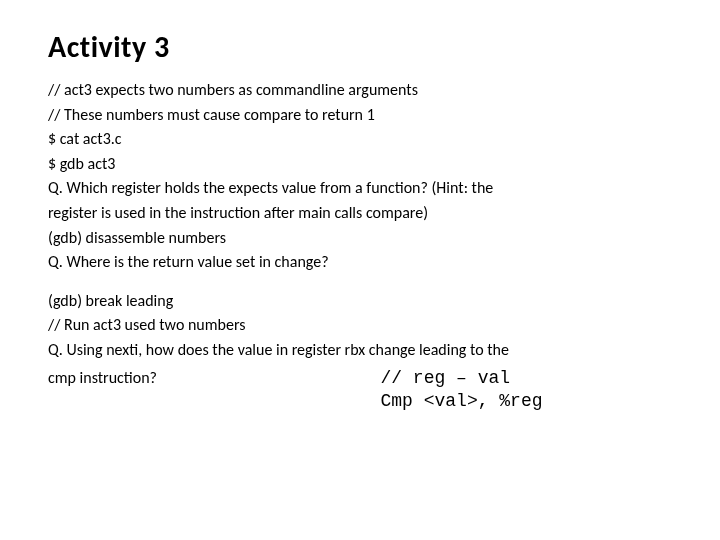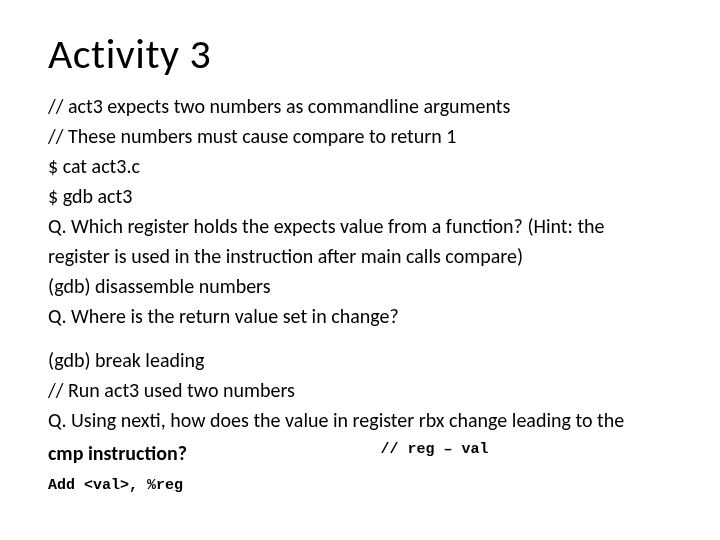--- a/index.html
+++ b/index.html
@@ -9,48 +9,47 @@
     }
     body {
       width: 720px;
       height: 540px;
       background: #fff;
       font-family: Calibri, Arial, sans-serif;
       padding: 28px 48px 20px 48px;
       color: #000;
     }
     .title {
-      font-size: 42px;
-      font-weight: 400;
+      font-size: 30px;
+      font-weight: 700;
       margin-bottom: 14px;
       letter-spacing: 0.5px;
     }
     .line {
-      font-size: 20px;
+      font-size: 16px;
       line-height: 1.35;
       margin-bottom: 3px;
     }
     .spacer {
       height: 14px;
     }
     .columns {
       display: flex;
       margin-top: 6px;
-      font-weight: bold;
     }
     .col-left {
       flex: 0 0 52%;
     }
     .col-right {
       flex: 0 0 48%;
       padding-left: 8px;
     }
     .mono {
       font-family: Consolas, "Courier New", monospace;
-      font-size: 15px;
+      font-size: 18px;
       line-height: 1.3;
     }
   </style>
 </head>
 <body>
 
 <div class="title">Activity 3</div>
 
 <div class="line">// act3 expects two numbers as commandline arguments</div>
 <div class="line">// These numbers must cause compare to return 1</div>
@@ -64,18 +63,18 @@
 <div class="spacer"></div>
 
 <div class="line">(gdb) break leading</div>
 <div class="line">// Run act3 used two numbers</div>
 <div class="line">Q. Using nexti, how does the value in register rbx change leading to the</div>
 
 <div class="columns">
   <div class="col-left">
     <div class="line">cmp instruction?</div>
     <div style="height:6px"></div>
-    <div class="mono">Add &lt;val&gt;, %reg</div>
   </div>
   <div class="col-right">
     <div class="mono">// reg – val</div>
+    <div class="mono">Cmp &lt;val&gt;, %reg</div>
   </div>
 </div>
 
 </body></html>

